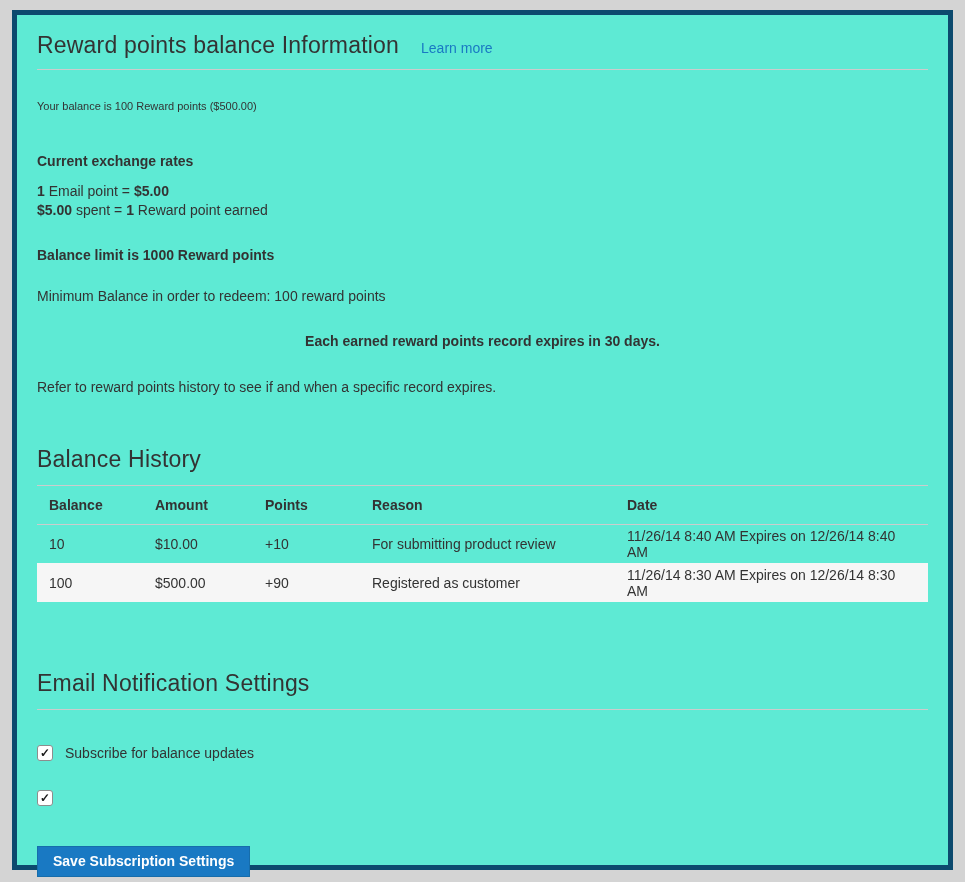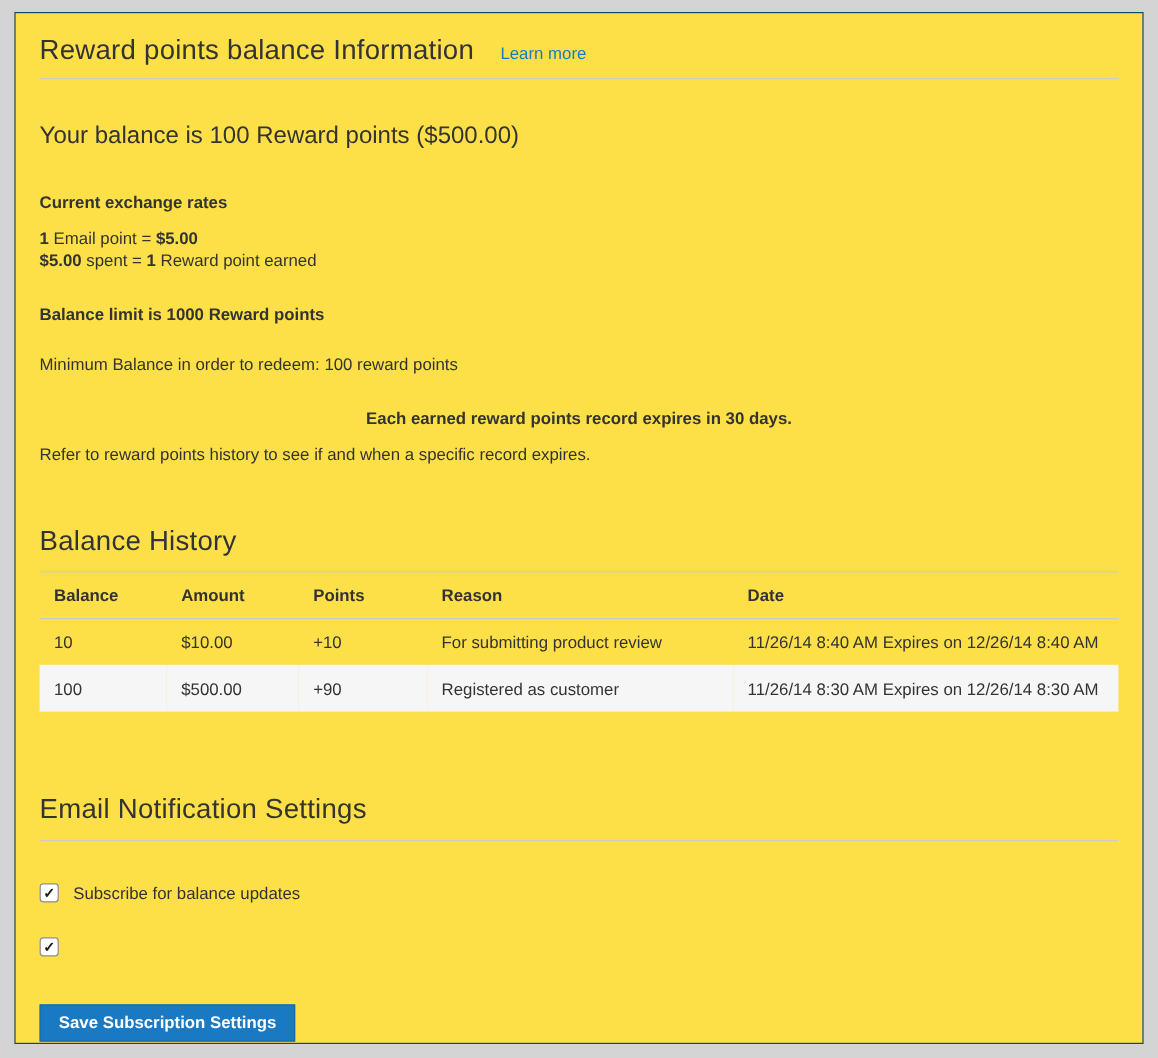--- a/index.html
+++ b/index.html
@@ -7,22 +7,22 @@
     width: 965px; height: 882px;
     background: #d4d4d4;
     font-family: "Liberation Sans", sans-serif;
     color: #333333;
     overflow: hidden;
   }
   .panel {
     position: absolute;
     left: 12px; top: 10px;
     width: 941px; height: 860px;
-    background: #fde047;
-    border: 1px solid #0c4a6e;
+    background: #5eead4;
+    border: 5px solid #0c4a6e;
     padding: 16px 20px 0 20px;
   }
   
   .title-row {
     display: flex;
     align-items: baseline;
     padding-bottom: 10px;
     border-bottom: 1px solid #cccccc;
   }
   h1.page-title {
@@ -34,33 +34,33 @@
   }
   a.learn-more {
     margin-left: 22px;
     font-size: 14px;
     color: #1979c3;
     text-decoration: none;
     cursor: pointer;
   }
   
   .balance-summary {
-    margin-top: 36px;
-    font-size: 20px;
+    margin-top: 25px;
+    font-size: 11px;
     line-height: 22px;
   }
   .bold-note { font-weight: bold; font-size: 14px; line-height: 18px; }
   .note      { font-size: 14px; line-height: 18px; }
   .mt-xch-head { margin-top: 35px; }
   .rates { margin-top: 12px; font-size: 14px; line-height: 19px; }
   .rates b { font-weight: bold; }
   .mt-limit { margin-top: 26px; }
   .mt-min   { margin-top: 23px; }
   .mt-exp   { margin-top: 27px; text-align: center; }
-  .mt-refer { margin-top: 12px; }
+  .mt-refer { margin-top: 28px; }
   
   h2.section-title {
     font-size: 23px;
     font-weight: 300;
     color: #333333;
     line-height: 28px;
     letter-spacing: 0.2px;
     padding-bottom: 12px;
     border-bottom: 1px solid #cccccc;
   }

